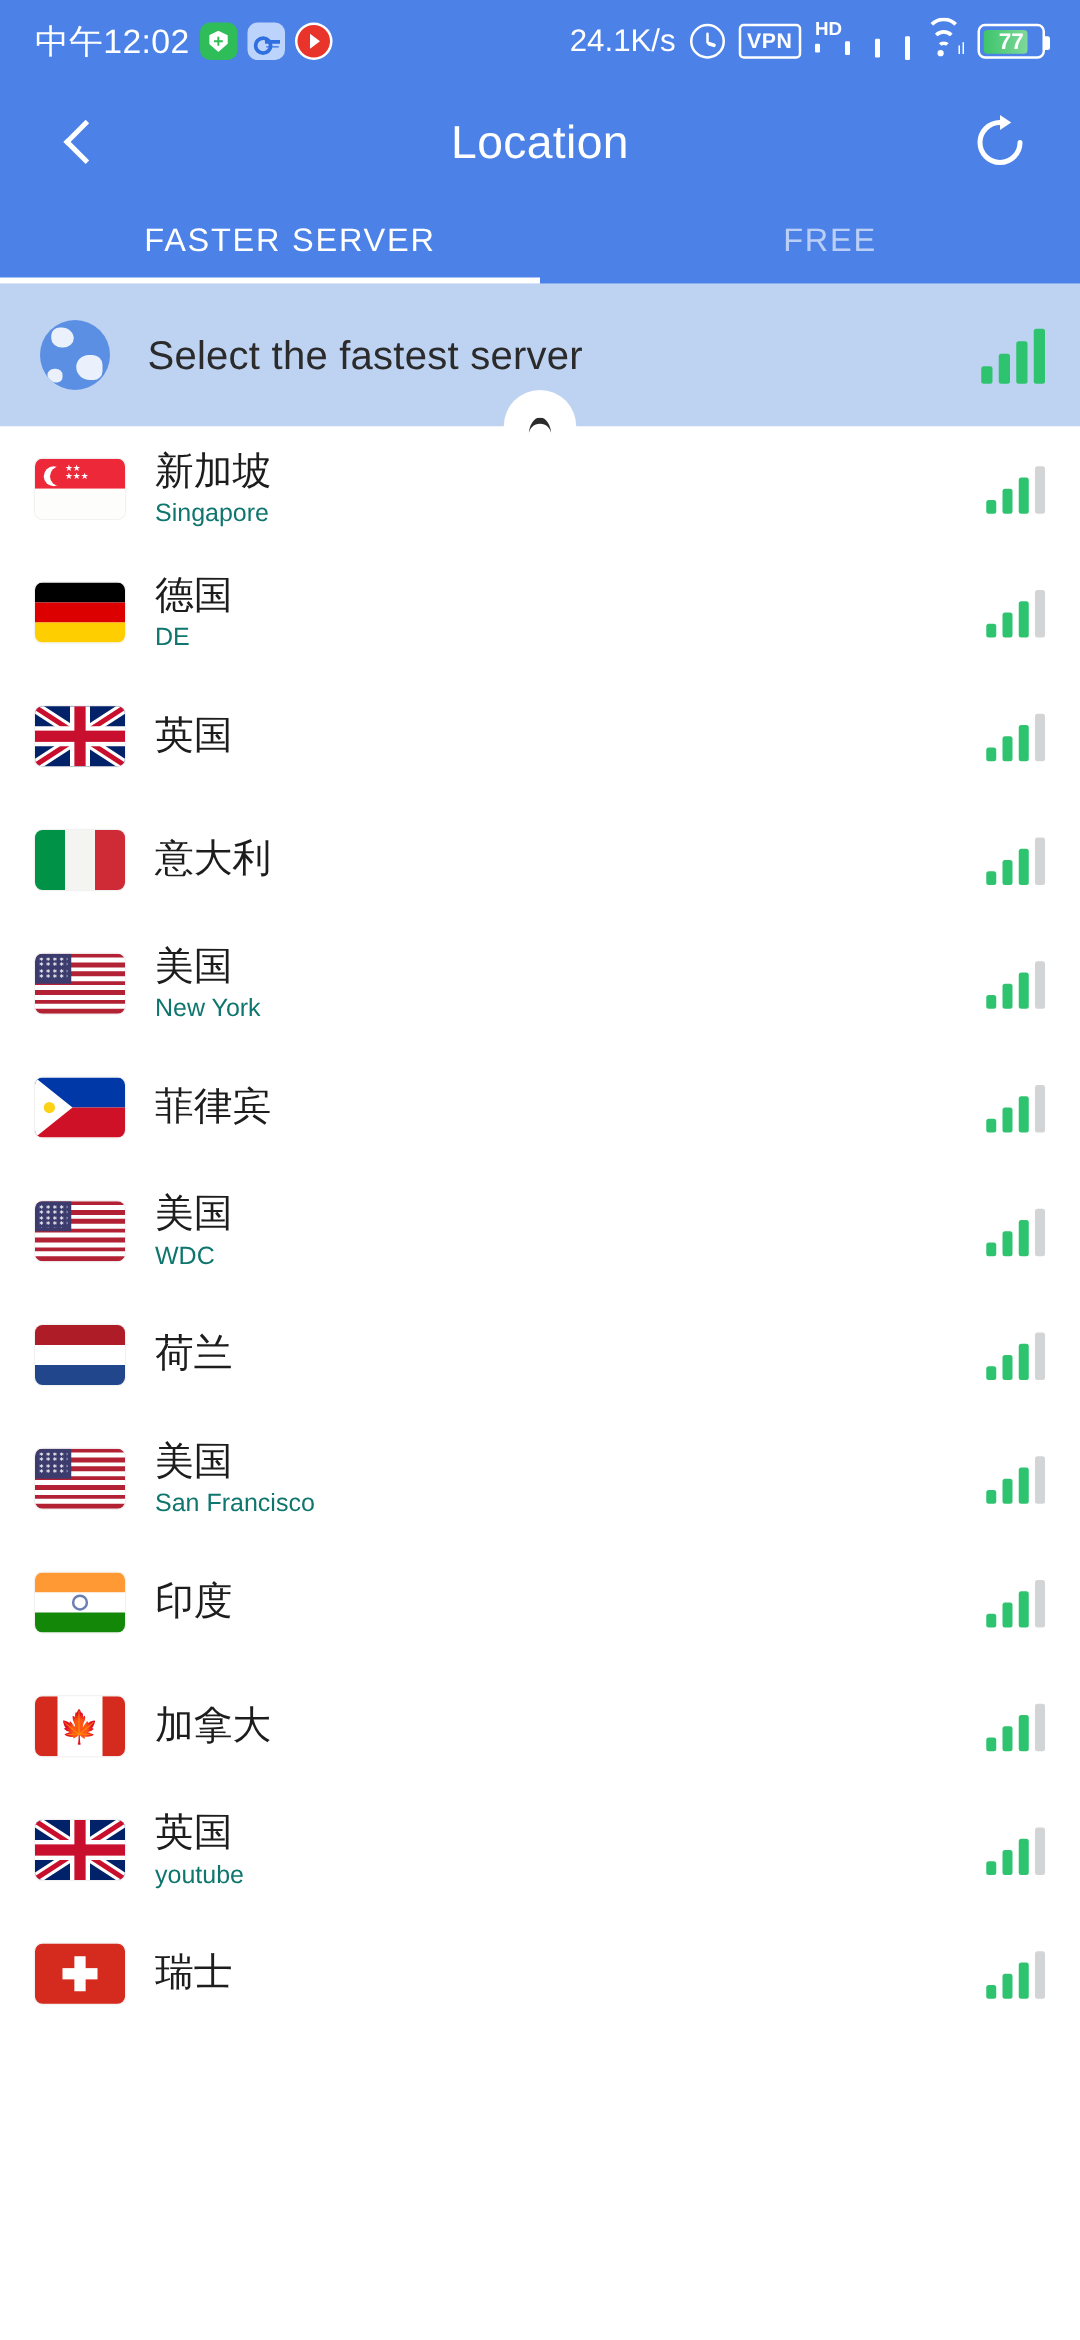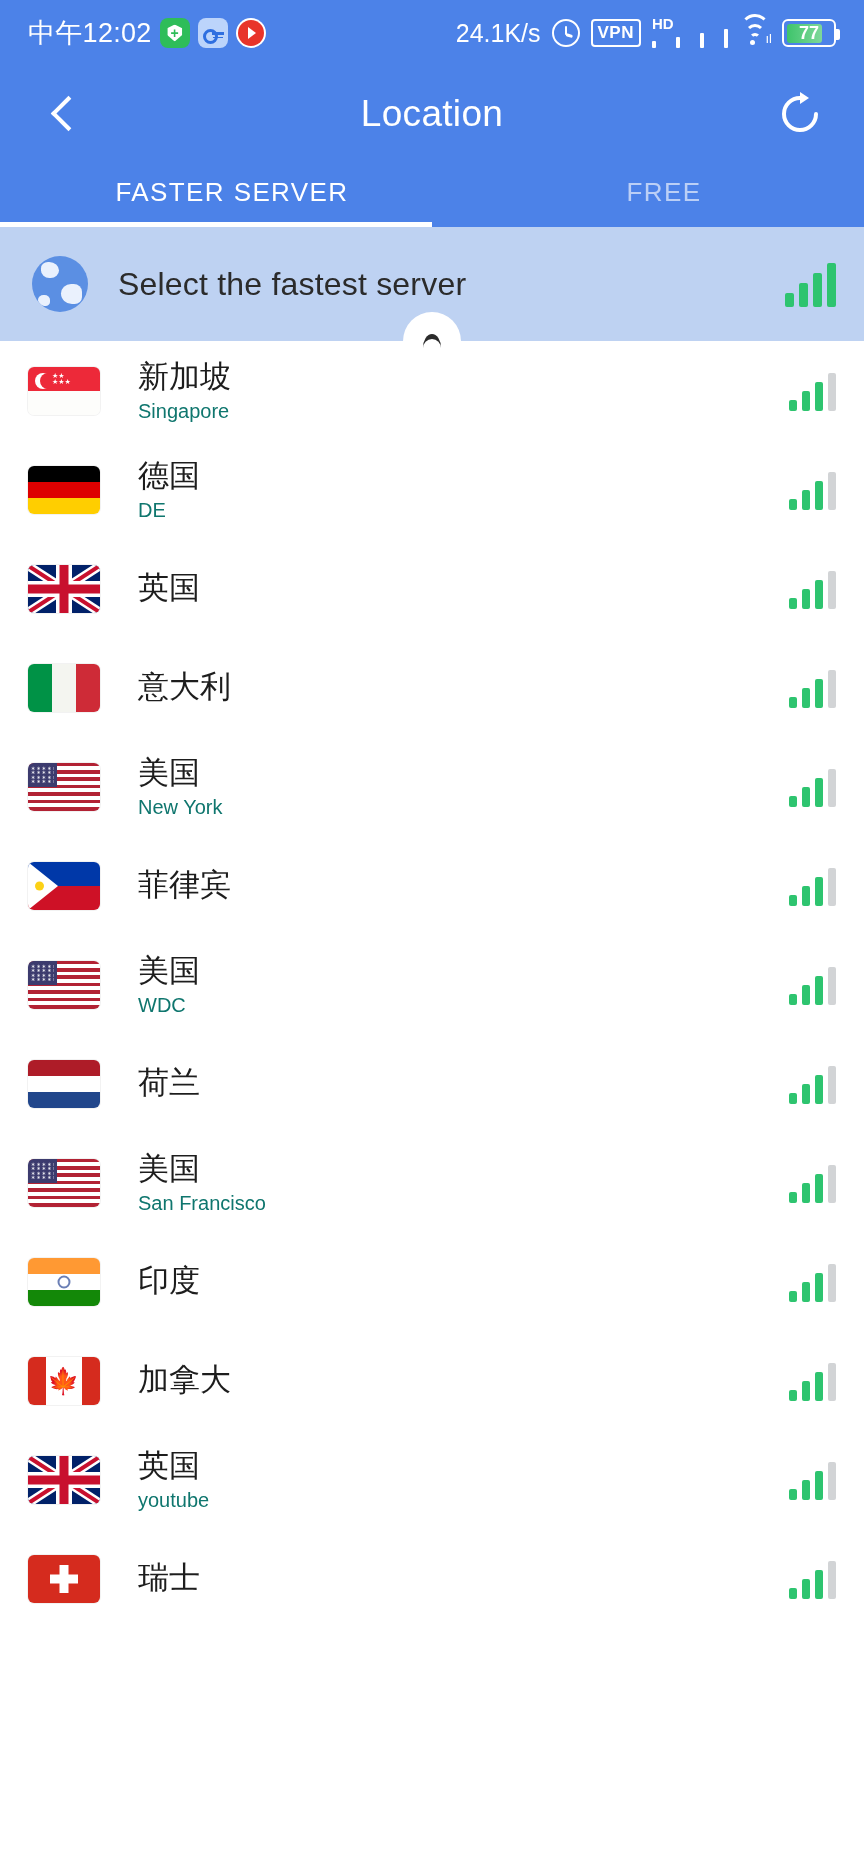--- a/index.html
+++ b/index.html
@@ -60,21 +60,21 @@
     background:#fff; border-radius:2px;
   }
   .alarm::after{
     content:""; position:absolute; left:12px; top:12px; width:7px; height:2.5px;
     background:#fff; border-radius:2px; transform-origin:left center; transform:rotate(18deg);
   }
   .vpnbox {
     border:2.5px solid #fff; border-radius:4px; padding:1px 5px;
     font-size:17px; font-weight:bold; letter-spacing:.5px; line-height:1.25;
   }
-  .sig-wrap { position:relative; display:flex; align-items:flex-end; gap:20px; height:30px; padding-top:11px; }
+  .sig-wrap { position:relative; display:flex; align-items:center; gap:20px; height:30px; padding-top:11px; }
   .sig-wrap .hd { position:absolute; top:-2px; left:0; font-size:15px; font-weight:bold; line-height:1; }
   .sig-wrap i { display:block; width:4px; background:#fff; border-radius:1px; }
   .sig-wrap i:nth-child(2){height:7px;} .sig-wrap i:nth-child(3){height:11px;}
   .sig-wrap i:nth-child(4){height:15px;} .sig-wrap i:nth-child(5){height:19px;}
 
   .wifi { width:32px; height:26px; position:relative; }
   .wifi .arc { position:absolute; left:50%; bottom:2px; transform:translateX(-50%);
     border:3px solid #fff; border-bottom-color:transparent; border-left-color:transparent;
     border-right-color:transparent; border-radius:50%; }
   .wifi .a1{width:30px;height:30px;} .wifi .a2{width:20px;height:20px;} .wifi .a3{width:11px;height:11px;}
@@ -137,21 +137,21 @@
   .collapse-handle::before{
     content:""; width:18px; height:9px; border-top:5px solid #2b2b2b;
     border-radius:50% 50% 0 0 / 100% 100% 0 0;
   }
 
   
   .list { background:#fff; }
   .row { height:99px; display:flex; align-items:center; padding:0 28px 0 28px; position:relative; cursor:pointer; }
   .flag { width:72px; height:48px; border-radius:6px; overflow:hidden; position:relative;
     flex:0 0 auto; box-shadow:0 0 0 1px rgba(0,0,0,.05); }
-  .row-text { margin-left:38px; display:flex; flex-direction:column; justify-content:center; }
+  .row-text { margin-left:24px; display:flex; flex-direction:column; justify-content:center; }
   .row-title { font-size:31px; color:#1d1d1d; line-height:1.12; }
   .row-sub { font-size:20px; color:#0f766e; margin-top:7px; line-height:1; }
   .row .bars { height:40px; }
   .row .bars i { width:8px; }
   .row .bars i.b1{height:11px;} .row .bars i.b2{height:20px;}
   .row .bars i.b3{height:29px;} .row .bars i.b4{height:38px;}
 
   
   .f-stripes { position:absolute; inset:0; display:flex; flex-direction:column; }
   .f-stripes > span { flex:1; display:block; }

